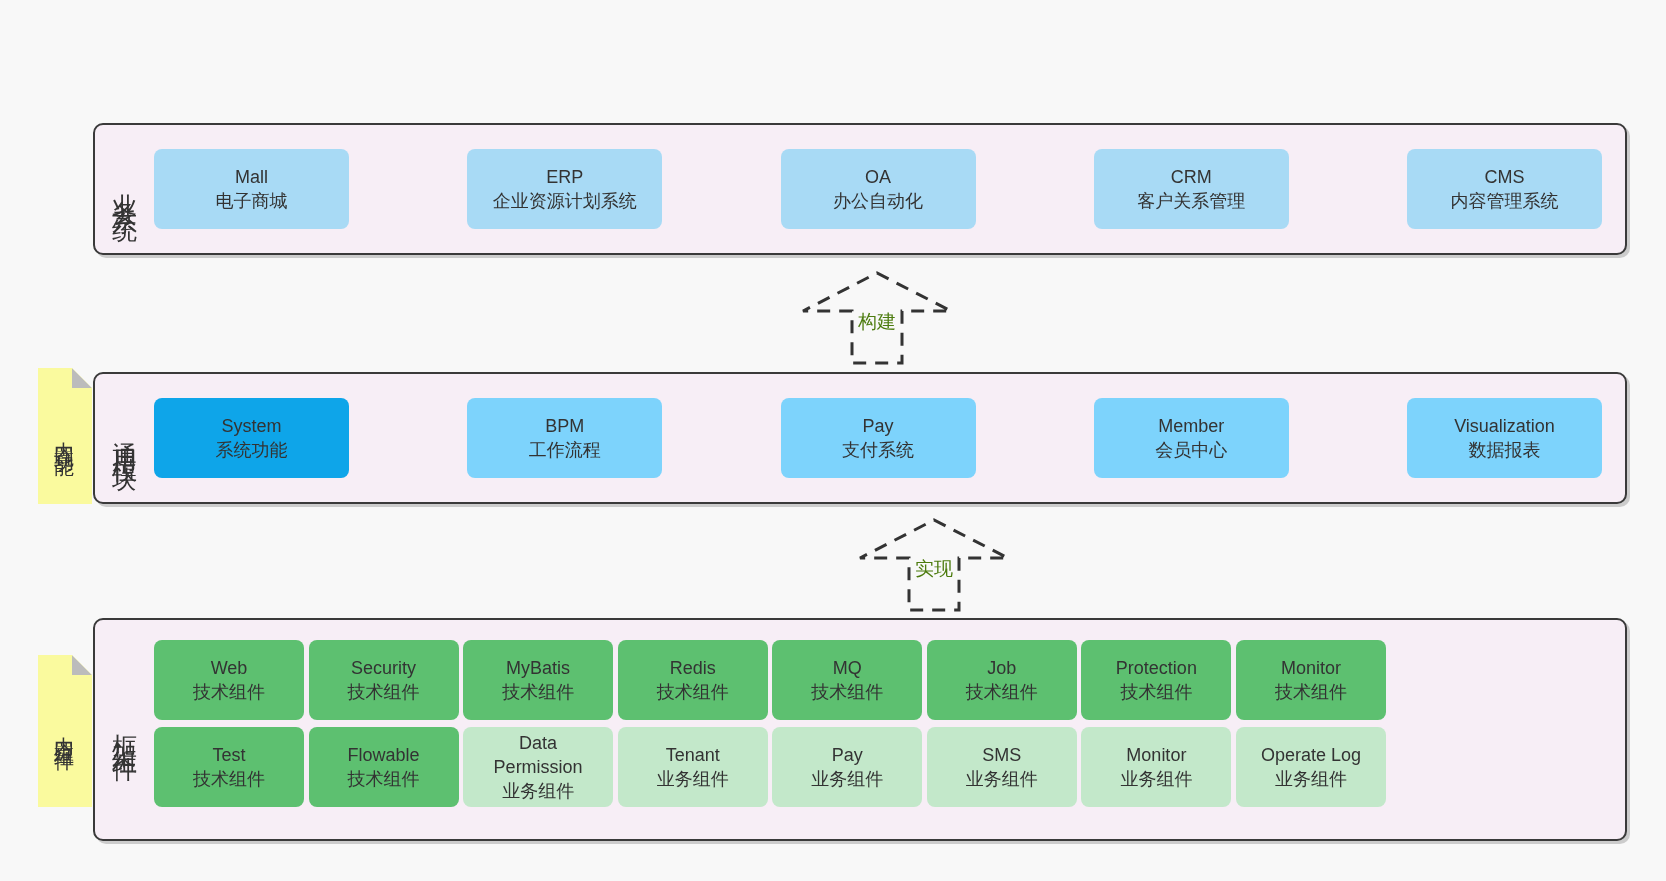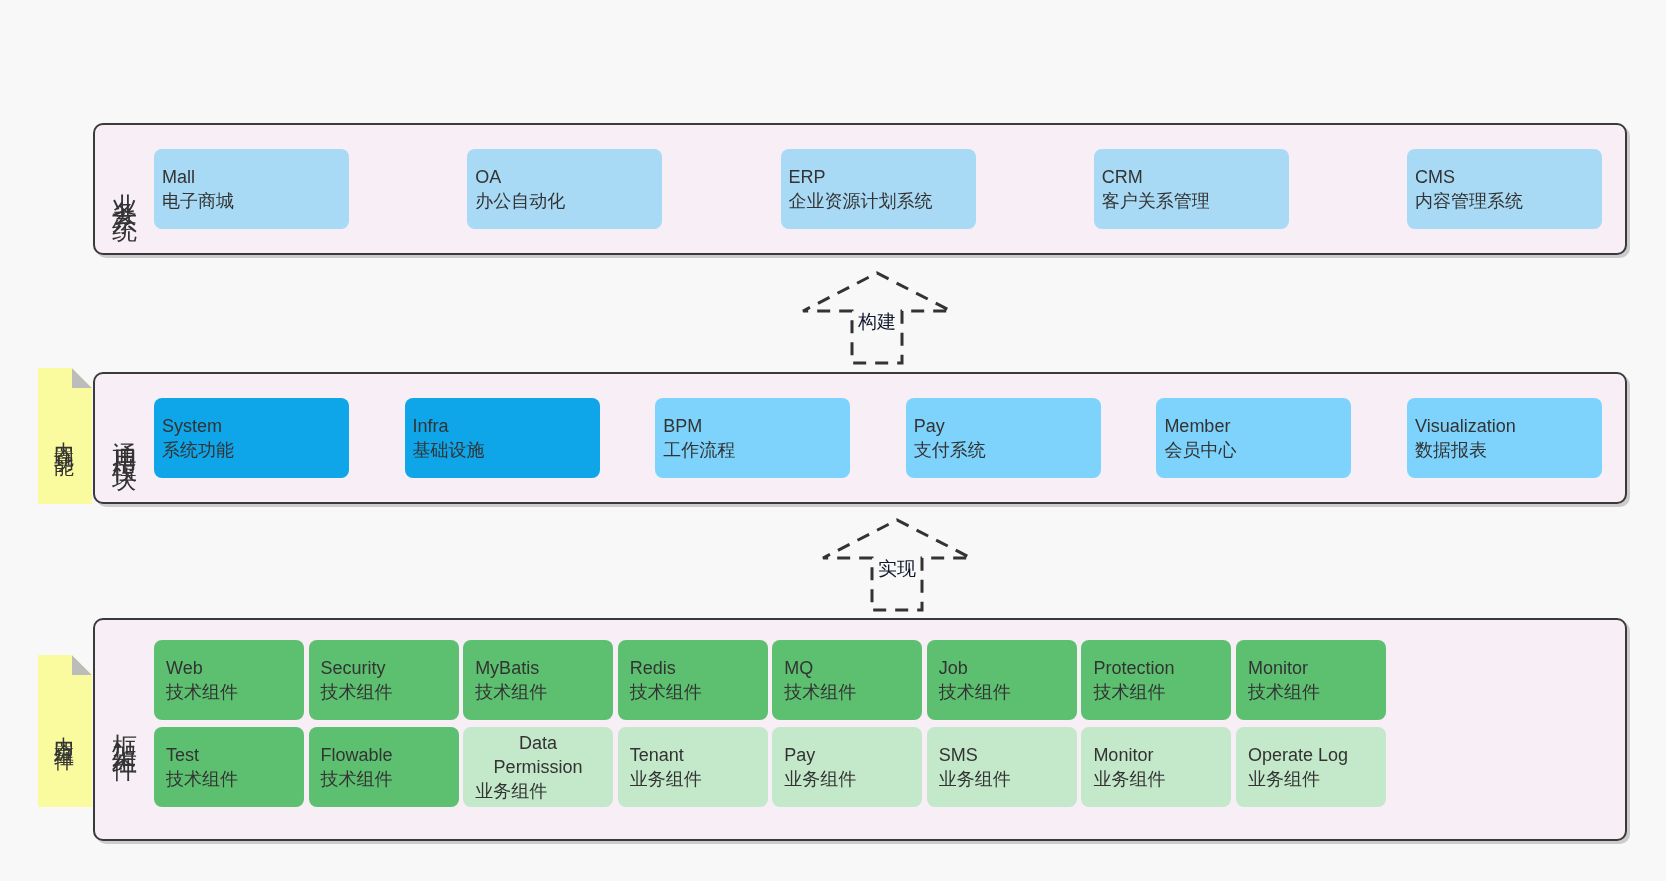--- a/index.html
+++ b/index.html
@@ -62,21 +62,21 @@
   .row2{top:107px;}
   
   .box{
     width:195px;
     height:80px;
     box-sizing:border-box;
     border-radius:8px;
     display:flex;
     flex-direction:column;
     justify-content:center;
-    align-items:flex-start;
+    align-items:center;
     text-align:center;
     font-size:18px;
     line-height:1.35;
     padding:0 8px;
   }
   .band-components .box{
     width:150px;
     padding:0 12px;
   }
   .box[data-variant="blue"]{background:#a8daf5;}
@@ -110,59 +110,59 @@
     writing-mode:vertical-rl;
     text-orientation:upright;
     font-size:20px;
     letter-spacing:5px;
     color:#333333;
     white-space:nowrap;
   }
   
   .arrow{position:absolute;width:156px;height:96px;}
   .arrow-build{left:799px;top:270px;}
-  .arrow-implement{left:819px;top:517px;}
+  .arrow-implement{left:856px;top:517px;}
   .arrow svg{display:block;}
   .arrow polygon{
     fill:none;
     stroke:#333333;
     stroke-width:3;
     stroke-dasharray:13 9;
   }
   .arrow-label{
     position:absolute;
     left:50%;
     top:52px;
     transform:translate(-50%,-50%);
     background:#f8f8f8;
     font-size:19px;
     padding:1px 3px;
     white-space:nowrap;
-    color:#0f172a;
+    color:#4d7c0f;
   }
 </style>
 </head>
 <body>
 
 <div class="canvas">
 
   <div class="band band-business">
     <div class="vlabel">业务系统</div>
     <div class="boxes">
       <div class="box" data-variant="blue">
         <div class="box-title">Mall</div>
         <div class="box-sub">电子商城</div>
       </div>
       <div class="box" data-variant="blue">
+        <div class="box-title">ERP</div>
+        <div class="box-sub">企业资源计划系统</div>
+      </div>
+      <div class="box" data-variant="blue">
         <div class="box-title">OA</div>
         <div class="box-sub">办公自动化</div>
-      </div>
-      <div class="box" data-variant="blue">
-        <div class="box-title">ERP</div>
-        <div class="box-sub">企业资源计划系统</div>
       </div>
       <div class="box" data-variant="blue">
         <div class="box-title">CRM</div>
         <div class="box-sub">客户关系管理</div>
       </div>
       <div class="box" data-variant="blue">
         <div class="box-title">CMS</div>
         <div class="box-sub">内容管理系统</div>
       </div>
     </div>
@@ -180,24 +180,20 @@
     <div class="sticky-text">内置功能</div>
   </div>
 
   <div class="band band-modules">
     <div class="vlabel">通用模块</div>
     <div class="boxes">
       <div class="box" data-variant="red">
         <div class="box-title">System</div>
         <div class="box-sub">系统功能</div>
       </div>
-      <div class="box" data-variant="red">
-        <div class="box-title">Infra</div>
-        <div class="box-sub">基础设施</div>
-      </div>
       <div class="box" data-variant="pink">
         <div class="box-title">BPM</div>
         <div class="box-sub">工作流程</div>
       </div>
       <div class="box" data-variant="pink">
         <div class="box-title">Pay</div>
         <div class="box-sub">支付系统</div>
       </div>
       <div class="box" data-variant="pink">
         <div class="box-title">Member</div>

